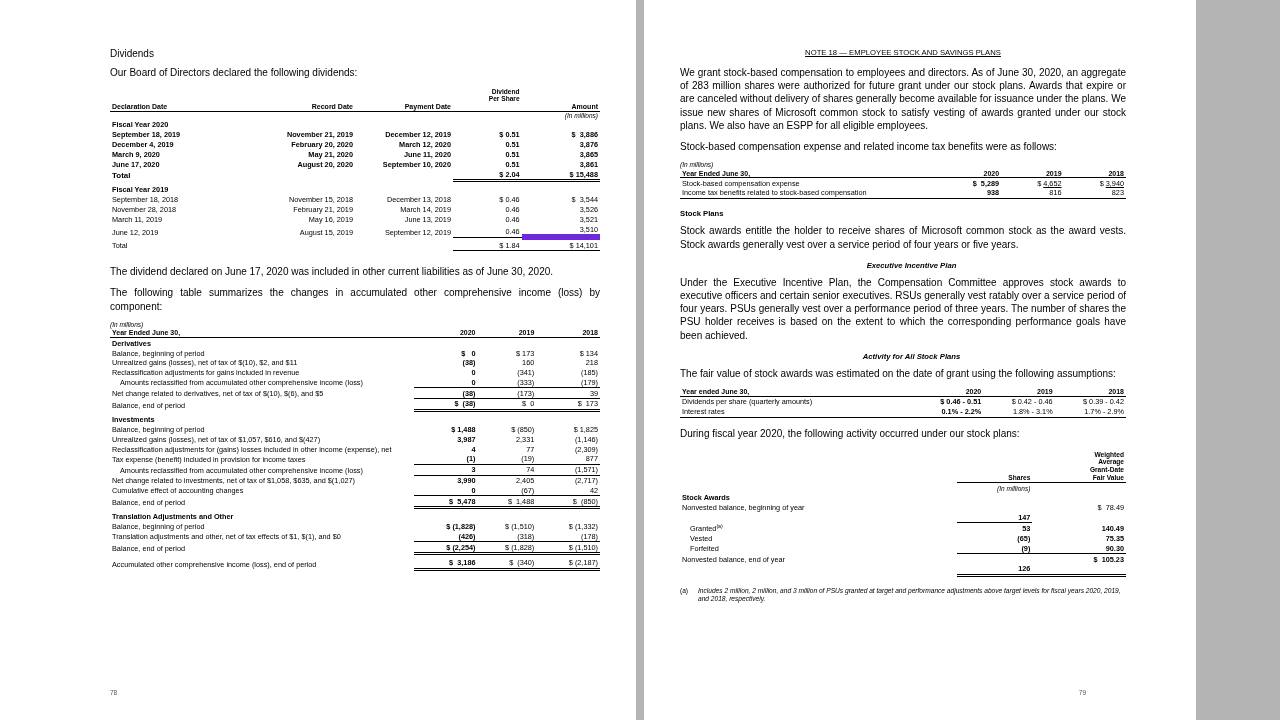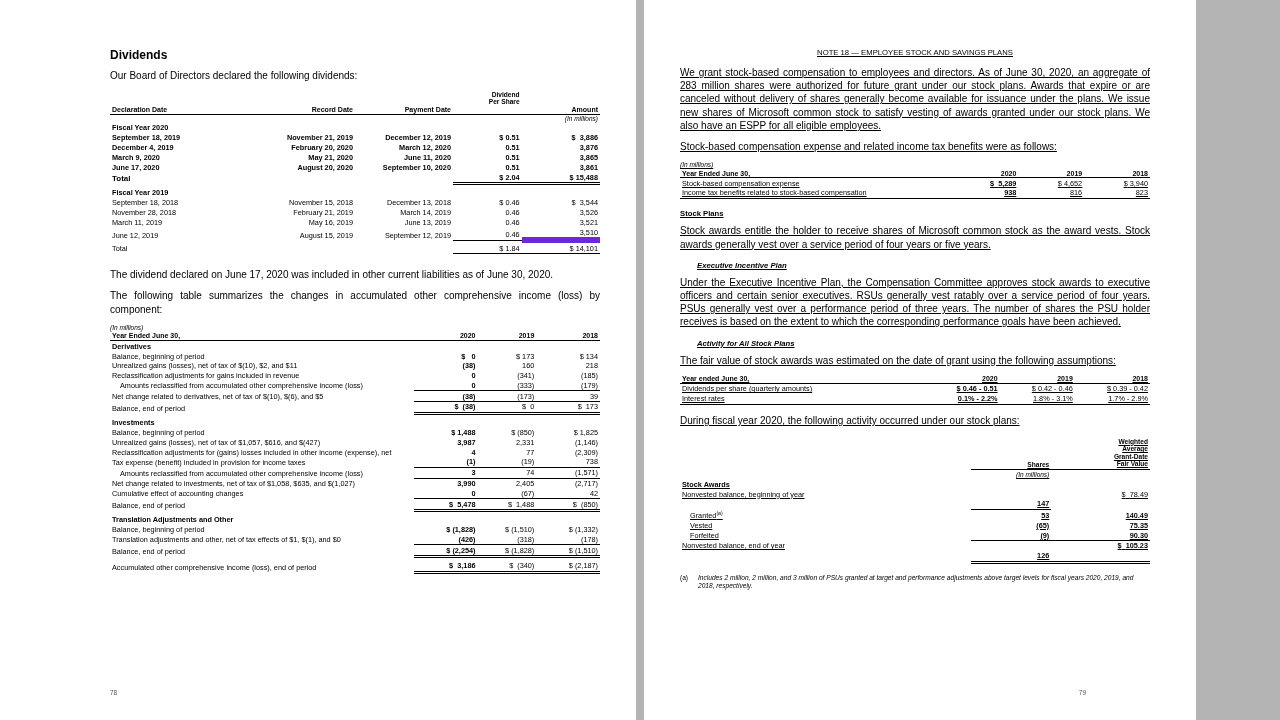--- a/index.html
+++ b/index.html
@@ -8,30 +8,30 @@
     background:#b4b4b4;
     font-family:"Liberation Sans", sans-serif;
     font-size:7.5px;
     color:#000;
     overflow:hidden;
   }
   .spread{display:flex;width:1280px;height:720px;}
   .page{background:#ffffff;height:720px;position:relative;box-sizing:border-box;}
   .page.left{width:636px;padding:48px 36px 0 110px;}
   .gutter{width:8px;background:#b4b4b4;height:720px;}
-  .page.right{width:552px;padding:48px 46px 0 36px;text-decoration:underline;}
+  .page.right{width:552px;padding:48px 70px 0 36px;}
   .pagenum{position:absolute;bottom:24px;font-size:6.5px;color:#555;}
   .pagenum.l{left:110px;}
   .pagenum.r{right:110px;}
 
-  h3.sec{font-size:12px;font-weight:bold;margin:0 0 7px 0;}
+  h3.sec{font-size:10px;font-weight:normal;margin:0 0 7px 0;}
   p.body{font-size:10px;margin:0 0 8px 0;line-height:1.32;text-align:justify;}
   .center-under{text-align:center;margin:14px 0 9px 0;}
   .center-under span{text-decoration:underline;font-size:7.7px;font-weight:normal;}
-  .italic-head{font-style:italic;font-weight:bold;font-size:7.7px;margin:10px 0 6px 17px;}
+  .italic-head{font-style:italic;font-weight:bold;font-size:7.7px;margin:10px 0 6px 17px;text-align:center;}
   .bold-head{font-weight:bold;font-size:7.7px;margin:10px 0 6px 0;}
   .inmillions{font-size:6.5px;font-style:italic;margin:0 0 1px 0;}
   .inmillions-c{font-size:6.5px;font-style:italic;text-align:right;}
 
   table{border-collapse:collapse;width:100%;font-size:7.3px;}
   td,th{padding:0.6px 2px;vertical-align:bottom;}
   .num{text-align:right;white-space:nowrap;}
   .b{font-weight:bold;}
   .hdrrow th{border-bottom:1px solid #000;font-size:7px;font-weight:bold;}
   .hdrrow-plain th{font-size:7px;font-weight:bold;}
@@ -237,21 +237,21 @@
       <tr class="tight">
         <td style="line-height:1.25">Reclassification adjustments for (gains) losses included in other income (expense), net</td>
         <td class="num b">4</td>
         <td class="num">77</td>
         <td class="num">(2,309)</td>
       </tr>
       <tr class="tight">
         <td>Tax expense (benefit) included in provision for income taxes</td>
         <td class="num b ul-num">(1)</td>
         <td class="num ul-num">(19)</td>
-        <td class="num ul-num">738</td>
+        <td class="num ul-num">877</td>
       </tr>
       <tr class="tight">
         <td class="sub">Amounts reclassified from accumulated other comprehensive income (loss)</td>
         <td class="num b ul-num">3</td>
         <td class="num ul-num">74</td>
         <td class="num ul-num">(1,571)</td>
       </tr>
       <tr class="tight">
         <td>Net change related to investments, net of tax of $1,058, $635, and $(1,027)</td>
         <td class="num b">3,990</td>

